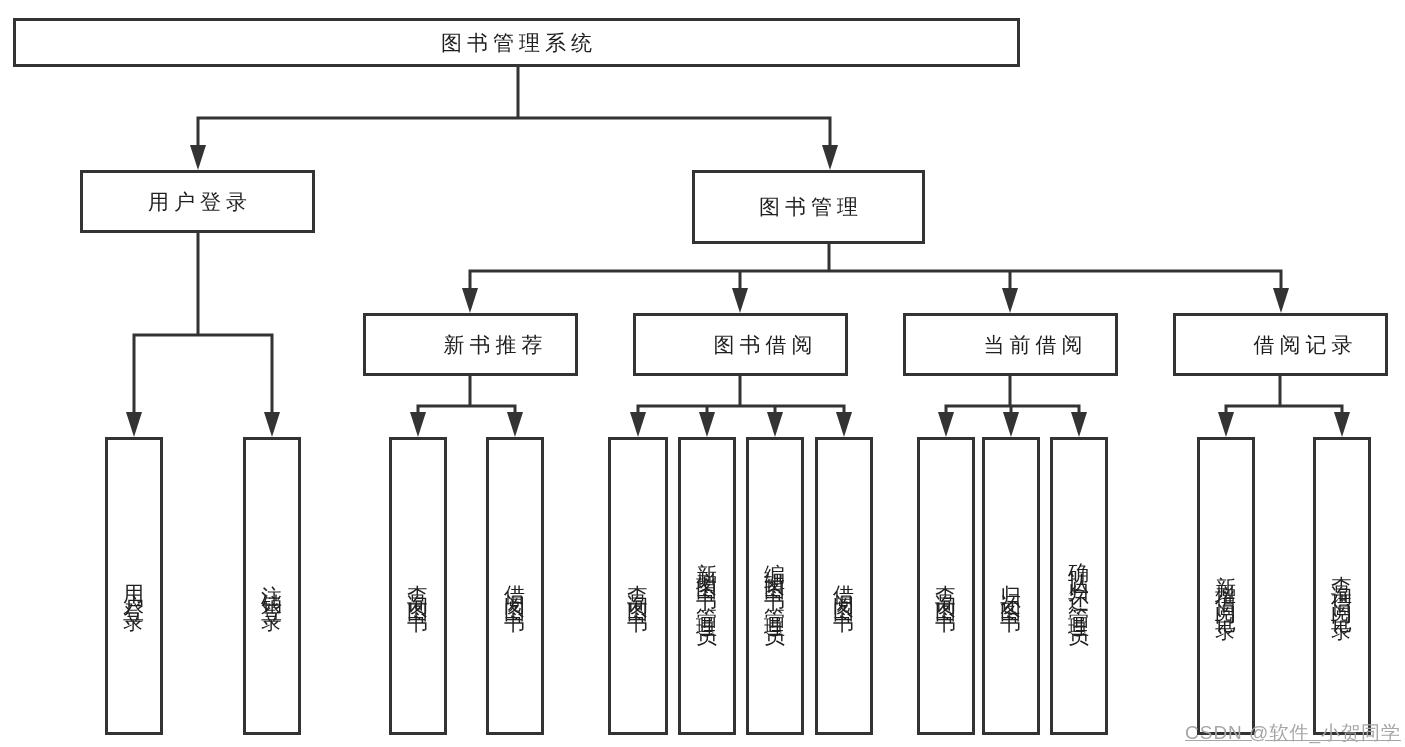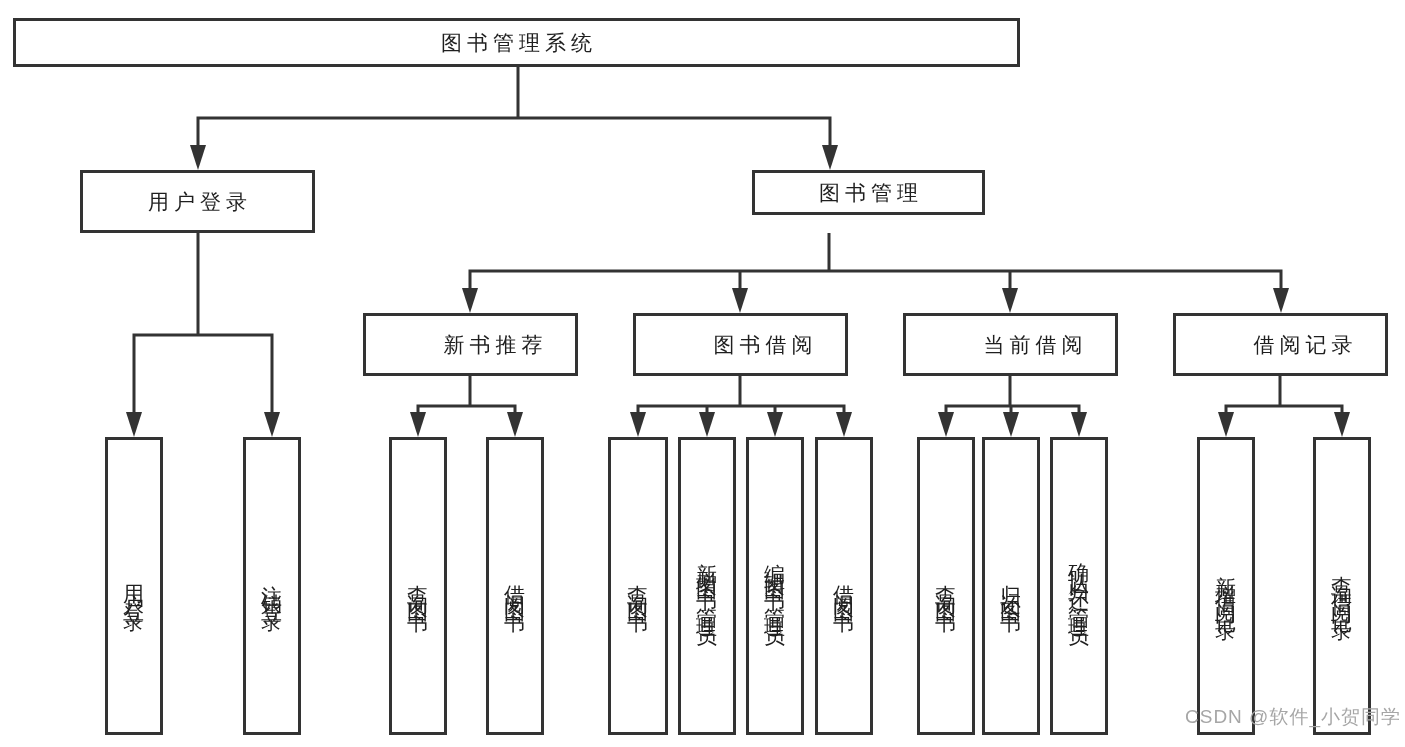--- a/index.html
+++ b/index.html
@@ -32,21 +32,21 @@
   .leaf span{
     writing-mode:vertical-rl;
     font-size:21px;
     letter-spacing:9px;
     line-height:1;
   }
   
   .n-root{left:13px;top:18px;width:1007px;height:49px;}
   
   .n-login{left:80px;top:170px;width:235px;height:63px;}
-  .n-mgmt{left:752px;top:170px;width:233px;height:45px;}
+  .n-mgmt{left:692px;top:170px;width:233px;height:74px;}
   
   .n-l3{top:313px;width:215px;height:63px;padding-left:45px;}
   .n-l3-1{left:363px;}
   .n-l3-2{left:633px;font-family:Liberation Serif, serif;}
   .n-l3-3{left:903px;}
   .n-l3-4{left:1173px;}
   
   .leaf{top:437px;width:58px;height:298px;}
   .leaf-1{left:105px;}
   .leaf-2{left:243px;}
@@ -56,26 +56,27 @@
   .leaf-6{left:678px;}
   .leaf-7{left:746px;}
   .leaf-8{left:815px;}
   .leaf-9{left:917px;}
   .leaf-10{left:982px;}
   .leaf-11{left:1050px;}
   .leaf-12{left:1197px;}
   .leaf-13{left:1313px;}
   .watermark{
     position:absolute;
-    left:1185px;top:704px;
+    left:1185px;top:720px;
     z-index:3;
     font-size:19px;
     letter-spacing:1px;
     color:var(--watermark);
     white-space:nowrap;
+    text-decoration:underline;
   }
 </style>
 </head>
 <body>
 
 <div class="canvas">
 
   <svg class="connectors" width="1405" height="747" viewBox="0 0 1405 747">
 
     <path d="M518 66 V118 M198 146 V118 H830 V146"></path>

